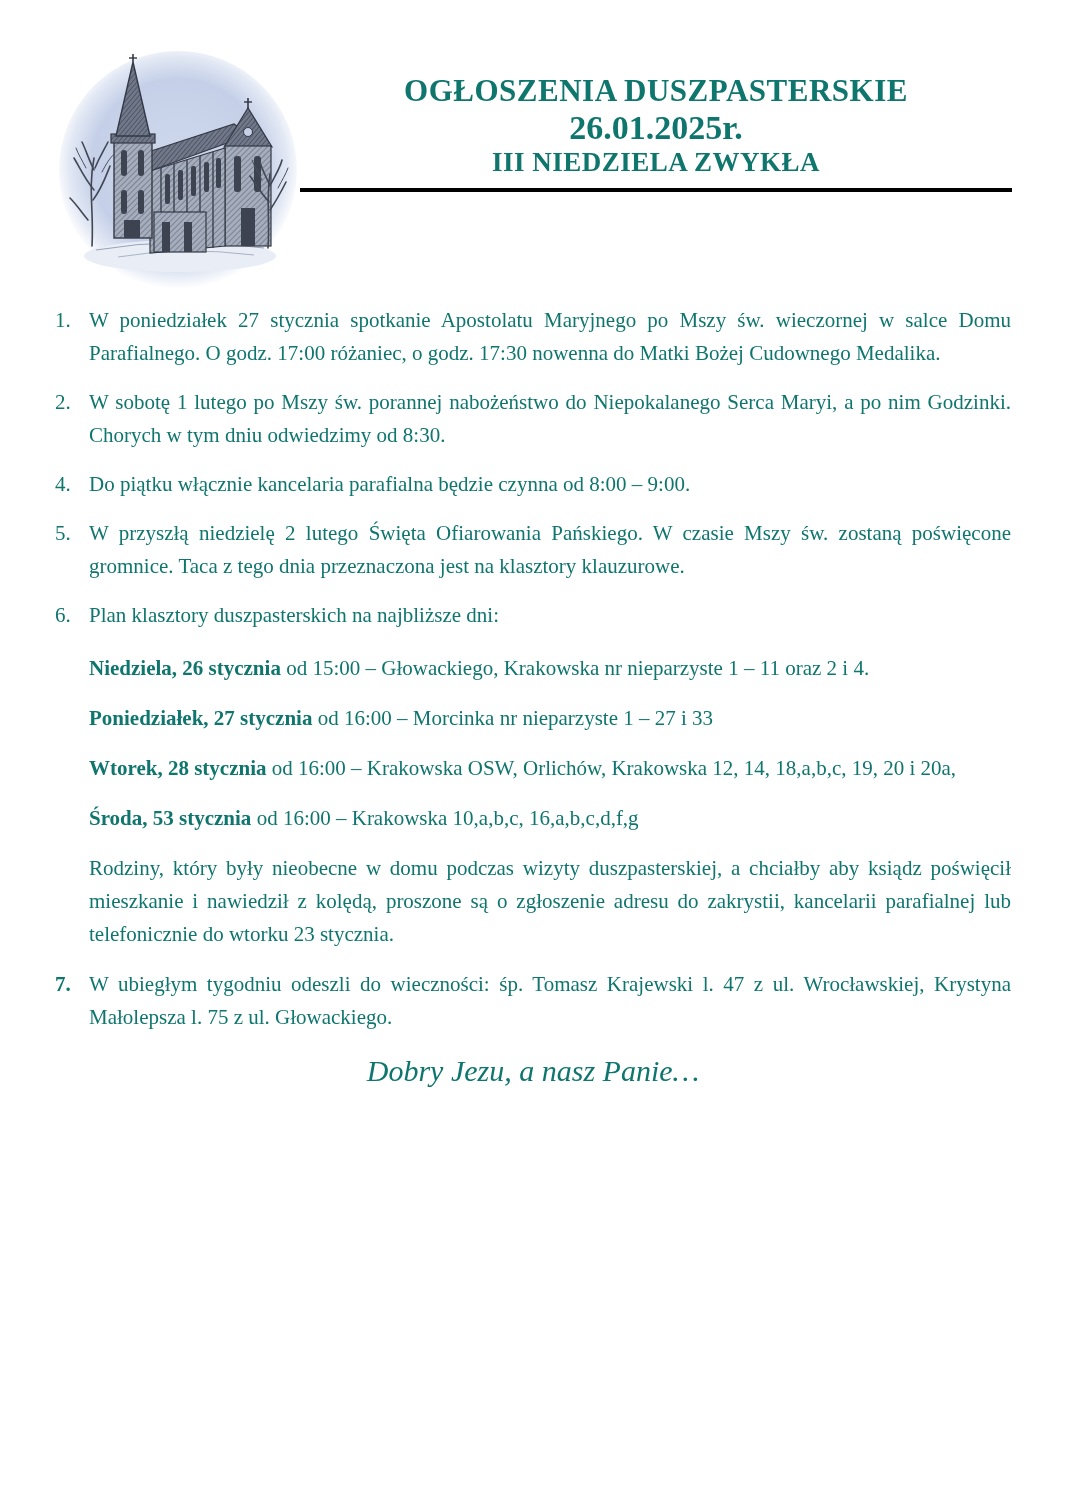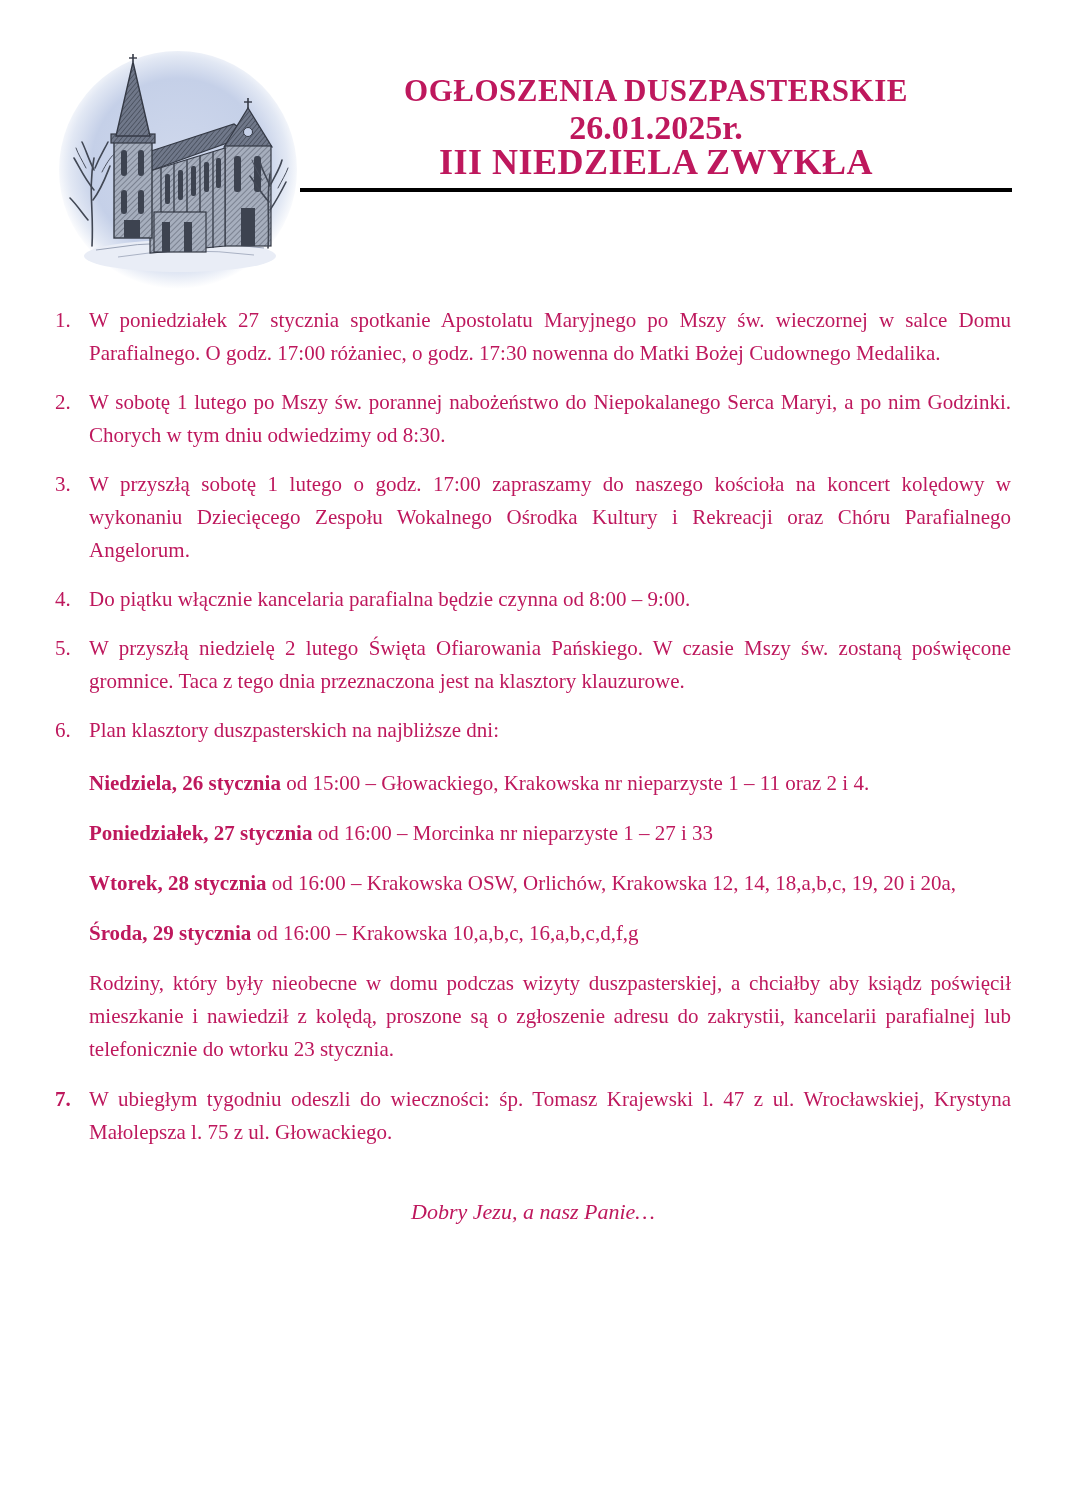--- a/index.html
+++ b/index.html
@@ -1,35 +1,35 @@
 <!DOCTYPE html>
 <html lang="pl"><head>
 <meta charset="utf-8">
 <style>
   html,body { margin:0; padding:0; background:#ffffff; }
   .page {
     position:relative;
     width:1069px; height:1486px;
     background:#ffffff;
     font-family:"Liberation Serif","DejaVu Serif",serif;
-    color:#be185d;
+    color:#0f766e;
     overflow:hidden;
   }
   
   .church {
     position:absolute; left:58px; top:50px;
     width:240px; height:240px;
   }
   .header-titles {
     position:absolute; left:300px; top:72px; width:712px;
     text-align:center; font-weight:bold;
   }
   .t1 { font-size:31px; line-height:38px; letter-spacing:0.5px; }
   .t2 { font-size:34px; line-height:35px; }
-  .t3 { font-size:36px; line-height:35px; letter-spacing:0.5px; }
+  .t3 { font-size:27px; line-height:35px; letter-spacing:0.5px; }
   .rule { height:4px; background:#000; margin-top:8px; }
   
   .content {
     position:absolute; left:55px; top:304px; width:956px;
     font-size:21px; line-height:33px;
   }
   .item {
     text-align:justify;
     padding-left:34px; text-indent:-34px;
     margin:0 0 16px 0;
@@ -37,21 +37,21 @@
   .num { display:inline-block; width:34px; text-indent:0; }
   .num.bold { font-weight:bold; }
   .item.intro { margin-bottom:20px; }
   .schedule { margin-left:34px; }
   .sched-block { margin-bottom:17px; text-align:justify; }
   .sched-block .day { font-weight:bold; }
   .sched-note { text-align:justify; }
   .item.last { margin-top:7px; margin-bottom:0; }
   .footer {
     text-align:center; font-style:italic;
-    font-size:22px; margin-top:46px;
+    font-size:30px; margin-top:20px;
   }
 </style>
 </head>
 <body>
 
 <div class="page">
 
   <svg class="church" viewBox="0 0 240 240" xmlns="http://www.w3.org/2000/svg" aria-hidden="true">
     <defs>
       <radialGradient id="sky" cx="50%" cy="48%" r="52%">
@@ -148,23 +148,20 @@
   <div class="content">
 
     <div class="item">
       <span class="num">1.</span><span>W poniedziałek 27 stycznia spotkanie Apostolatu Maryjnego po Mszy św. wieczornej w salce Domu Parafialnego. O godz. 17:00 różaniec, o godz. 17:30 nowenna do Matki Bożej Cudownego Medalika.</span>
     </div>
 
     <div class="item">
       <span class="num">2.</span><span>W sobotę 1 lutego po Mszy św. porannej nabożeństwo do Niepokalanego Serca Maryi, a po nim Godzinki. Chorych w tym dniu odwiedzimy od 8:30.</span>
     </div>
 
-    <div class="item">
-      <span class="num">3.</span><span>W przyszłą sobotę 1 lutego o godz. 17:00 zapraszamy do naszego kościoła na koncert kolędowy w wykonaniu Dziecięcego Zespołu Wokalnego Ośrodka Kultury i Rekreacji oraz Chóru Parafialnego Angelorum.</span>
-    </div>
 
     <div class="item">
       <span class="num">4.</span><span>Do piątku włącznie kancelaria parafialna będzie czynna od 8:00 – 9:00.</span>
     </div>
 
     <div class="item">
       <span class="num">5.</span><span>W przyszłą niedzielę 2 lutego Święta Ofiarowania Pańskiego. W czasie Mszy św. zostaną poświęcone gromnice. Taca z tego dnia przeznaczona jest na klasztory klauzurowe.</span>
     </div>
 
     <div class="item intro">
@@ -175,21 +172,21 @@
       <div class="sched-block">
         <span class="day">Niedziela, 26 stycznia</span><span> od 15:00 – Głowackiego, Krakowska nr nieparzyste 1 – 11 oraz 2 i 4.</span>
       </div>
       <div class="sched-block">
         <span class="day">Poniedziałek, 27 stycznia</span><span> od 16:00 – Morcinka nr nieparzyste 1 – 27 i 33</span>
       </div>
       <div class="sched-block">
         <span class="day">Wtorek, 28 stycznia</span><span> od 16:00 – Krakowska OSW, Orlichów, Krakowska 12, 14, 18,a,b,c, 19, 20 i 20a,</span>
       </div>
       <div class="sched-block">
-        <span class="day">Środa, 29 stycznia</span><span> od 16:00 – Krakowska 10,a,b,c, 16,a,b,c,d,f,g</span>
+        <span class="day">Środa, 53 stycznia</span><span> od 16:00 – Krakowska 10,a,b,c, 16,a,b,c,d,f,g</span>
       </div>
       <div class="sched-block">
         <div class="sched-note">Rodziny, który były nieobecne w domu podczas wizyty duszpasterskiej, a chciałby aby ksiądz poświęcił mieszkanie i nawiedził z kolędą, proszone są o zgłoszenie adresu do zakrystii, kancelarii parafialnej lub telefonicznie do wtorku 23 stycznia.</div>
       </div>
     </div>
 
     <div class="item last">
       <span class="num bold">7.</span><span>W ubiegłym tygodniu odeszli do wieczności: śp. Tomasz Krajewski l. 47 z ul. Wrocławskiej, Krystyna Małolepsza l. 75 z ul. Głowackiego.</span>
     </div>
 

